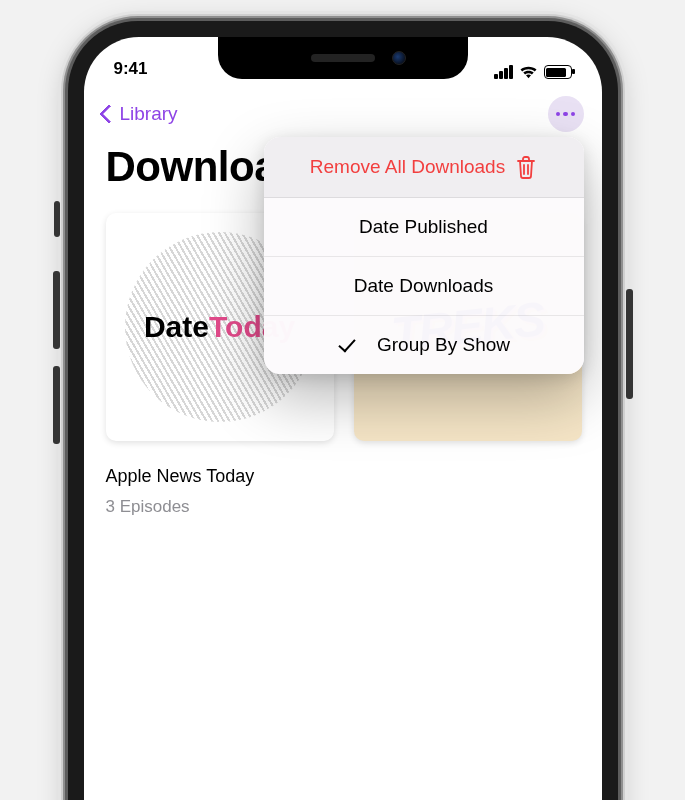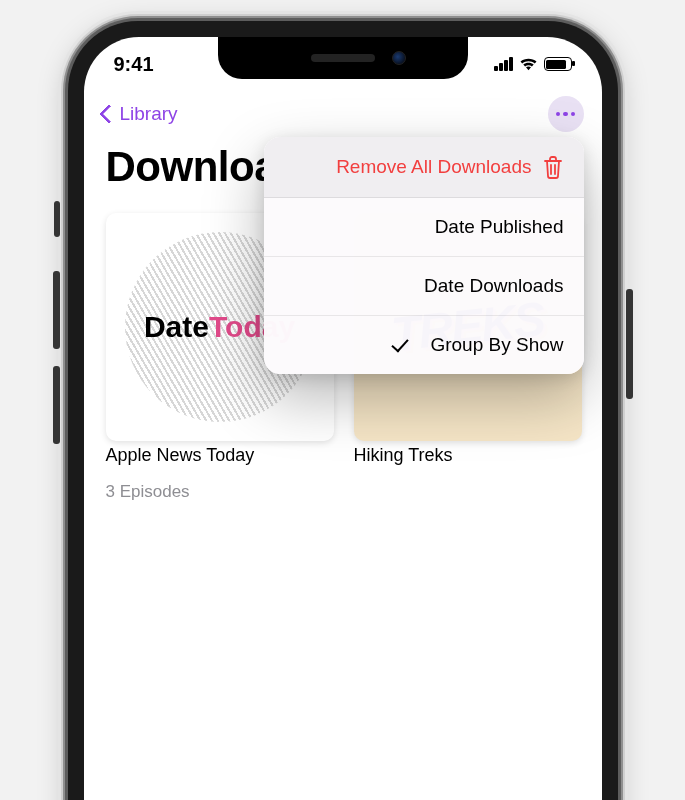--- a/index.html
+++ b/index.html
@@ -76,25 +76,25 @@
       right: 62px;
     }
 
     
     .status-bar {
       position: absolute;
       top: 12px; left: 0; right: 0;
       height: 30px;
       display: flex;
       justify-content: space-between;
-      align-items: center;
+      align-items: flex-end;
       padding: 0 30px;
       z-index: 40;
       font-weight: 600;
-      font-size: 20px;
+      font-size: 17px;
     }
     .status-right {
       display: flex;
       align-items: center;
       gap: 6px;
     }
     .bars {
       display: flex;
       align-items: flex-end;
       gap: 1.5px;
@@ -194,38 +194,38 @@
       display:flex;flex-direction:column;justify-content:center;align-items:center;
       font-family: "Arial Black", sans-serif;
     }
     .treks-art {
       font-size:48px;font-weight:900;color:#232782;
       font-style:italic;letter-spacing:-2px;
       text-shadow: 2px 2px 0 #e8a3c0, 4px 4px 0 #f3d05a;
       transform: rotate(-6deg);
       line-height:0.9;
     }
-    .show-name{margin-top:4px;font-size:18px;color:#000;}
-    .show-sub{font-size:17px;color:#8e8e93;margin-top:16px;}
+    .show-name{margin-top:25px;font-size:18px;color:#000;}
+    .show-sub{font-size:17px;color:#8e8e93;margin-top:10px;}
 
     
     .menu {
       position:absolute; top:100px; right:18px;
       width:320px;
       background: rgba(252,250,252,0.98);
       border-radius:16px;
       box-shadow: 0 24px 60px rgba(0,0,0,0.28), 0 4px 16px rgba(0,0,0,0.12);
       overflow:hidden;
       z-index:60;
     }
     .menu-item{
       padding:18px 20px;
       font-size:19px;
       border-bottom:1px solid rgba(0,0,0,0.08);
-      display:flex;align-items:center;justify-content:flex-end;
+      display:flex;align-items:center;justify-content:center;
       gap:10px;
     }
     .menu-item:last-child{border-bottom:none;}
     .menu-item.danger{color:#f23f3f;background:#f0eef1;}
     .check{
       width:16px;height:9px;
       border-left:2.5px solid #000;border-bottom:2.5px solid #000;
       transform:rotate(-48deg);margin-left:2px;margin-bottom:4px;
     }
     .menu-item-inner{display:flex;align-items:center;gap:22px;}
@@ -285,21 +285,20 @@
           </div>
         </div>
         <div class="show-name">Apple News Today</div>
         <div class="show-sub">3 Episodes</div>
       </div>
 
       <div class="show-card">
         <div class="artwork art2">
           <div class="treks-art">TREKS</div>
         </div>
-        <div class="show-name">Hiking Treks</div>
       </div>
     </div>
 
     <div class="menu">
       <div class="menu-item danger">
         <span>Remove All Downloads</span>
         <svg width="22" height="24" viewBox="0 0 22 24">
           <path d="M3 6h16M8 6V4c0-.8.7-2 2-2h2c1.3 0 2 1.2 2 2v2M5 6l1 15c0 1 1 2 2 2h6c1 0 2-1 2-2l1-15M9 10v9M13 10v9" stroke="#f23f3f" stroke-width="1.8" fill="none" stroke-linecap="round"></path>
         </svg>
       </div>

